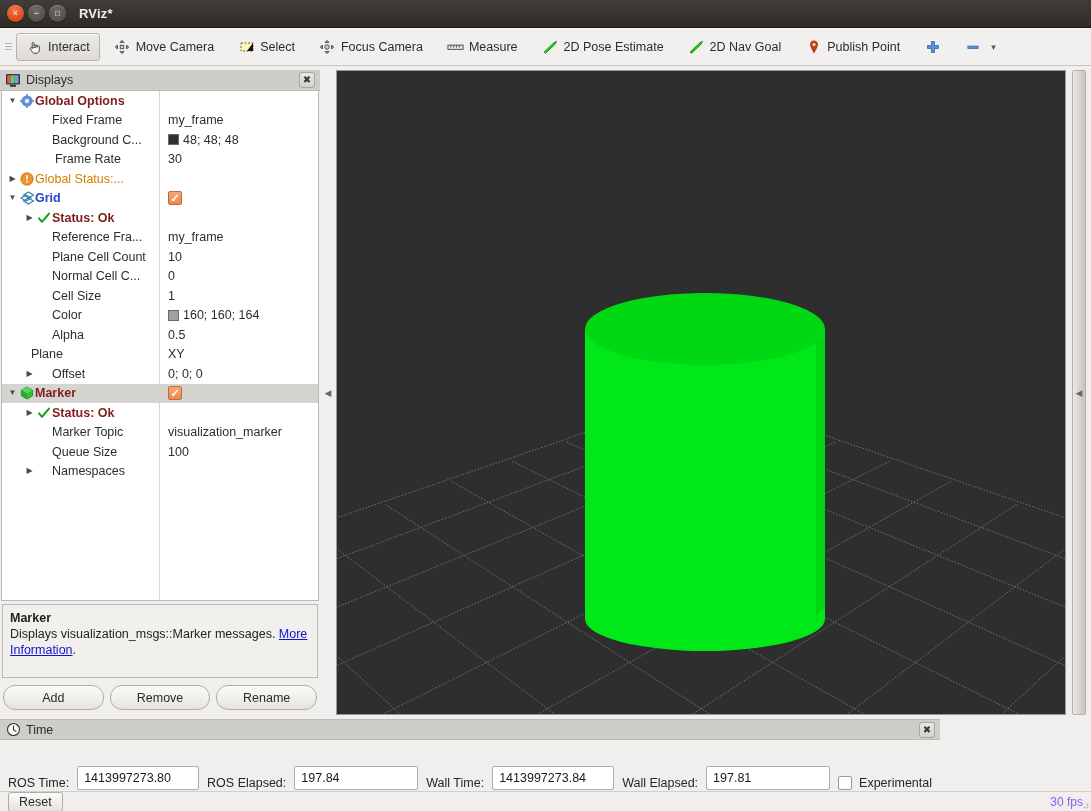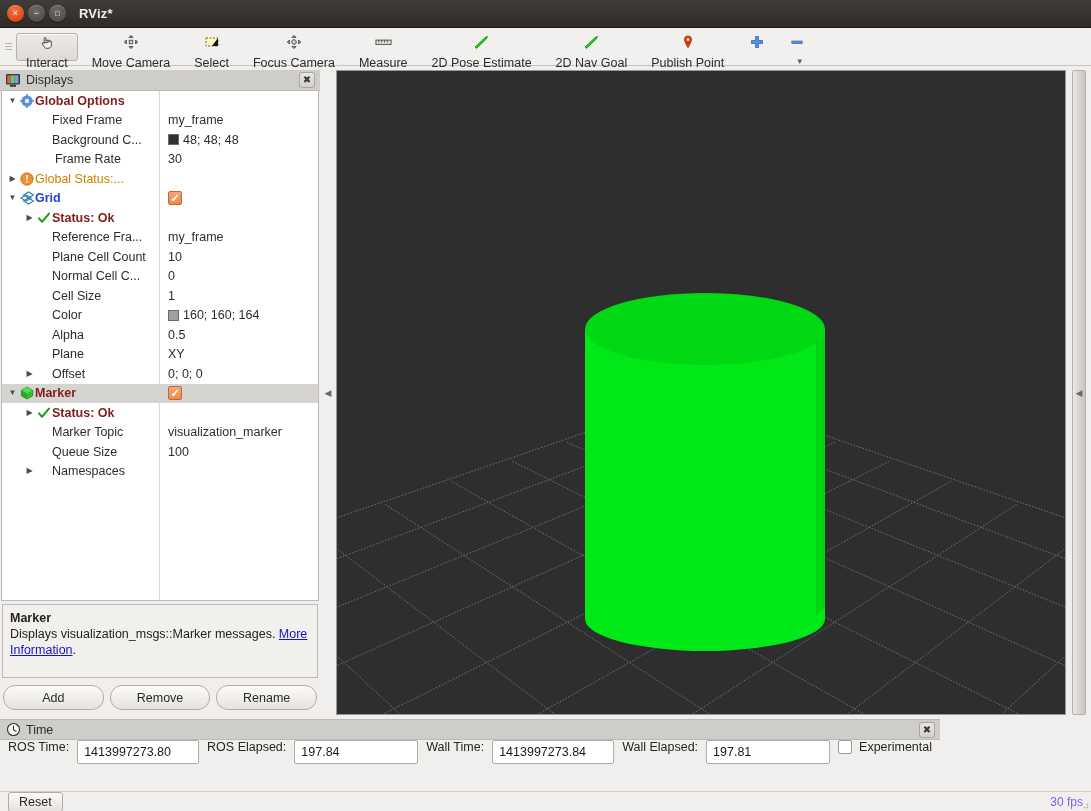--- a/index.html
+++ b/index.html
@@ -40,21 +40,20 @@
     display: flex; align-items: center;
   }
   .tb-grip { width: 12px; height: 38px; display:flex; flex-direction:column;
              justify-content:center; align-items:center; gap:2px; margin-left:2px; }
   .tb-grip i { display:block; width:7px; height:1px; background:#b9b5ae; }
   .tbtn {
     height: 28px; display: flex; align-items: center; gap: 5px;
     padding: 0 9px; margin: 0 2px; border: 1px solid transparent;
     border-radius: 3px; white-space: nowrap; font-size: 12.5px; color: #2c2c2c;
     cursor: default;
-    flex-direction: column;
   }
   .tbtn.active {
     background: linear-gradient(to bottom, #eceae7, #dedbd6);
     border: 1px solid #b6b2ac;
     box-shadow: inset 0 1px 0 #fcfbfa;
   }
   .tbicon { width: 17px; height: 17px; display:flex; align-items:center; justify-content:center; flex:0 0 auto;}
   .tb-arrow { font-size: 9px; color: #5a5a5a; margin-left: 4px; }
 
   
@@ -147,21 +146,21 @@
 
   
   .timepanel { position: absolute; left: 0; top: 719px; width: 940px; height: 72px; }
   .time-title {
     height: 21px; background: #cfcdc9; display: flex; align-items: center;
     padding: 0 3px; border-bottom: 1px solid #bdbab5; border-top:1px solid #bdbab5;
   }
   .time-title .tt-icon { width:15px; height:15px; margin:0 5px 0 3px; display:flex; }
   .time-title .tt-label { flex:1; font-size: 12.5px; }
   .time-body {
-    height: 50px; background: #f0efee; display: flex; align-items: flex-start;
+    height: 50px; background: #f0efee; display: flex; align-items: flex-end;
     padding: 0 8px; gap: 8px; border-radius: 24px;
   }
   .tfield-label { font-size: 12.5px; color: #262626; white-space: nowrap; }
   .tinput {
     height: 24px; border: 1px solid #b0ada7; background: #fff; border-radius: 2px;
     display: flex; align-items: center; padding: 0 6px; font-size: 12.5px; color: #1a1a1a;
   }
   .tinput.w1 { width: 122px; }
   .tinput.w2 { width: 124px; }
   .chk-wrap { display:flex; align-items:center; gap:7px; margin-left:auto; }
@@ -486,21 +485,21 @@
               <div class="tname" style="padding-left: 21px;">
                 <span class="exp"></span>
                 <span class="ticon"></span>
                 <span class="tlabel">Alpha</span>
               </div>
               <div class="tval">
                 <span>0.5</span>
               </div>
             </div>
             <div class="trow">
-              <div class="tname" style="padding-left: 21px;">
+              <div class="tname" style="">
                 <span class="exp"></span>
                 <span class="ticon"></span>
                 <span class="tlabel">Plane</span>
               </div>
               <div class="tval">
                 <span>XY</span>
               </div>
             </div>
             <div class="trow">
               <div class="tname" style="padding-left: 21px;">

